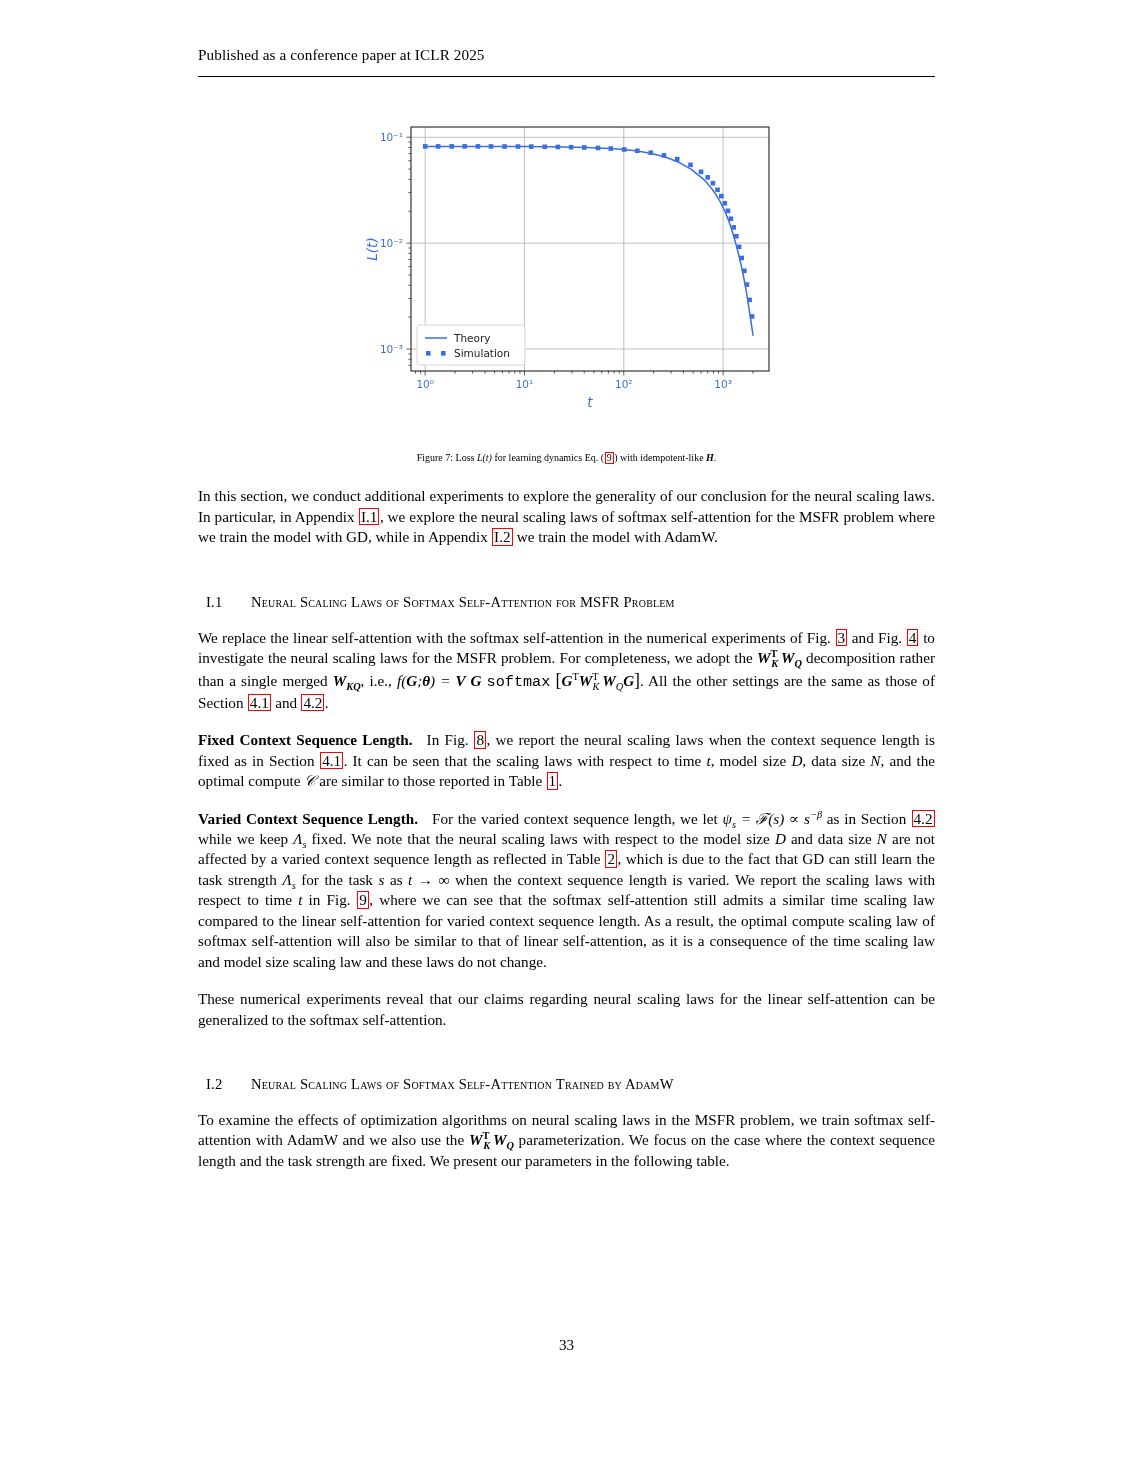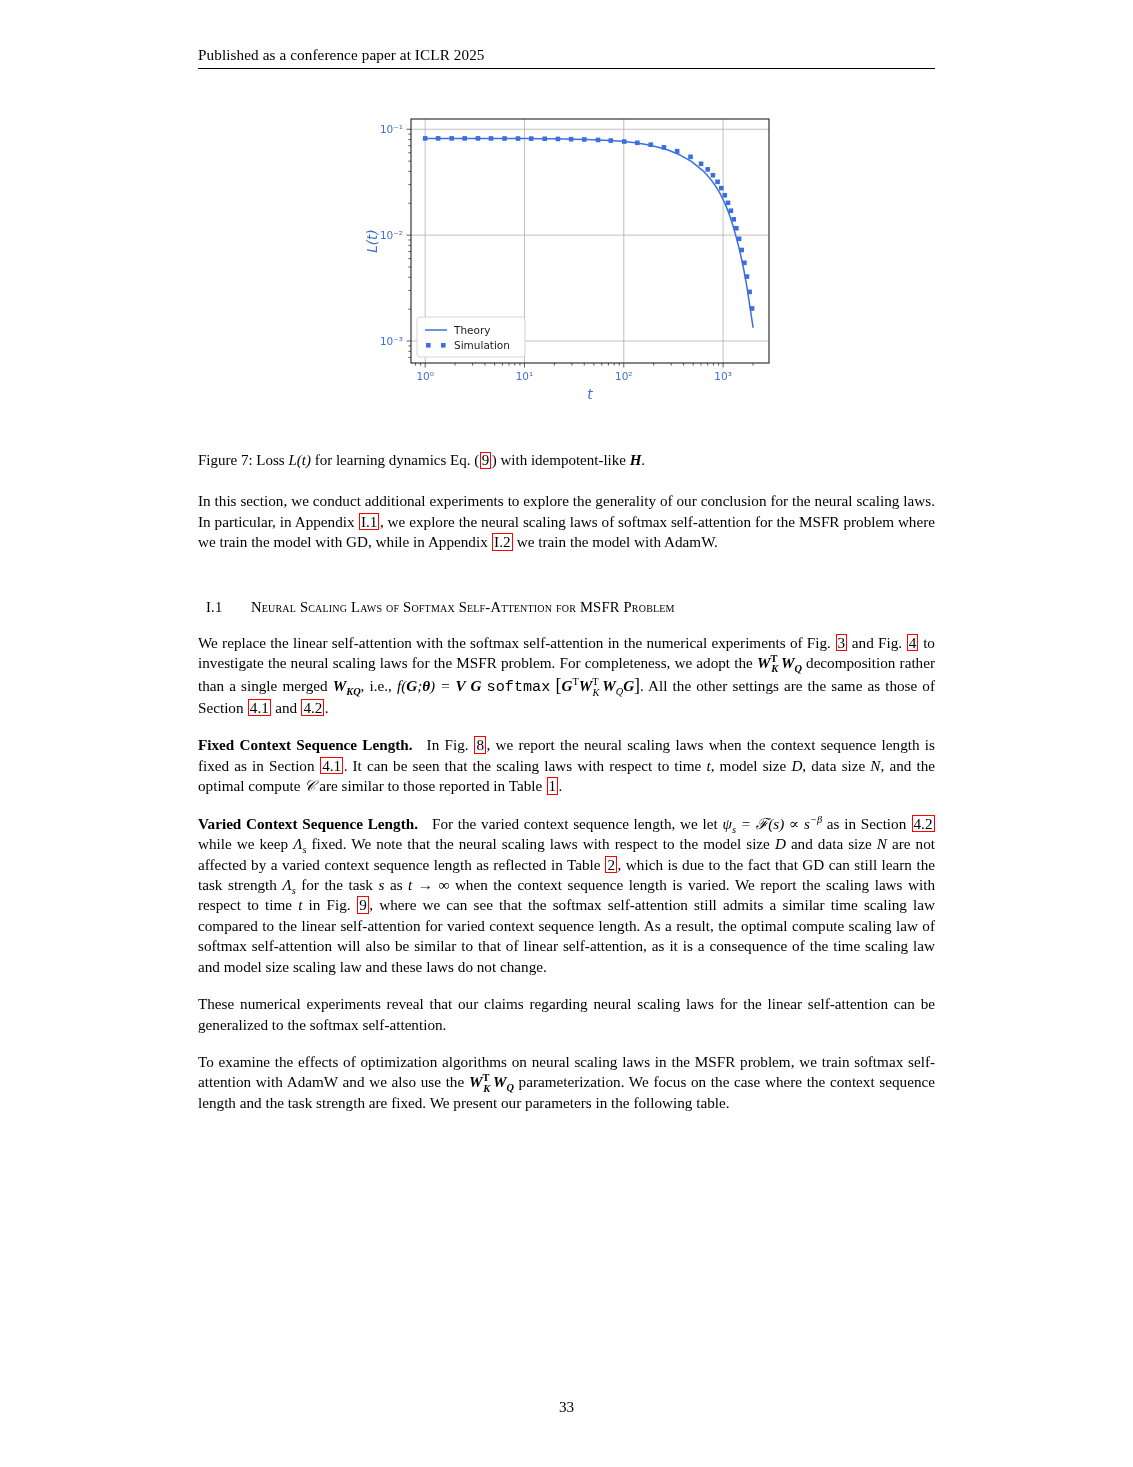--- a/index.html
+++ b/index.html
@@ -25,41 +25,42 @@
     position: absolute;
     left: 198px;
     top: 46px;
     width: 737px;
   }
 
   
   .runhead {
     font-size: 15.2px;
     letter-spacing: 0.1px;
-    padding-bottom: 4px;
+    padding-bottom: 12px;
     border-bottom: 1.1px solid #000;
     white-space: nowrap;
   }
 
   
   .figure-wrap {
     margin-top: 42px;
     display: flex;
     justify-content: center;
   }
   .figure-box {
     position: relative;
     width: 420px;
     height: 305px;
   }
   .chart-svg { display:block; }
 
   .figcaption {
-    margin-top: 36px;
-    font-size: 15px;
+    margin-top: 28px;
+    text-align: center;
+    font-size: 10px;
   }
 
   
   h1.sec {
     font-size: 16.6px;
     font-weight: normal;
     font-variant: small-caps;
     margin: 56px 0 0 0;
     letter-spacing: 0.3px;
   }
@@ -122,21 +123,21 @@
     display: inline-block;
     line-height: 1.02;
     color: #000;
     text-decoration: none;
   }
 
   
   .pageno {
     position: absolute;
     left: 0; right: 0;
-    top: 1398px;
+    top: 1336px;
     text-align: center;
     font-size: 15.2px;
   }
 </style>
 </head>
 <body>
 
 <div class="page">
   <div class="content">
 
@@ -285,19 +286,20 @@
     <h2 class="subsec"><span class="num">I.1</span><span>Neural Scaling Laws of Softmax Self-Attention for MSFR Problem</span></h2>
 
     <p><span>We replace the linear self-attention with the softmax self-attention in the numerical experiments of Fig. </span><a class="ref">3</a><span> and Fig. </span><a class="ref">4</a><span> to investigate the neural scaling laws for the MSFR problem. For completeness, we adopt the </span><span class="mb">W<sup class="mu">T</sup><sub class="mi" style="margin-left:-0.58em">K</sub><span style="margin-left:0.18em">W</span><sub class="mi">Q</sub></span><span> decomposition rather than a single merged </span><span class="mb">W<sub class="mi">KQ</sub></span><span>, i.e., </span><span class="m">f(<span class="mb">G</span>;<span class="mb">θ</span>) = <span class="mb">V G</span> <span class="mr">softmax</span> <span class="bigbr">[</span><span class="mb">G</span><sup class="mu">T</sup><span class="mb">W</span><sup class="mu">T</sup><sub class="mi" style="margin-left:-0.58em">K</sub><span class="mb" style="margin-left:0.18em">W</span><sub class="mi">Q</sub><span class="mb">G</span><span class="bigbr">]</span></span><span>. All the other settings are the same as those of Section </span><a class="ref">4.1</a><span> and </span><a class="ref">4.2</a><span>.</span></p>
 
     <p><span class="runin">Fixed Context Sequence Length.</span><span class="gap"></span><span>In Fig. </span><a class="ref">8</a><span>, we report the neural scaling laws when the context sequence length is fixed as in Section </span><a class="ref">4.1</a><span>. It can be seen that the scaling laws with respect to time </span><span class="m">t</span><span>, model size </span><span class="m">D</span><span>, data size </span><span class="m">N</span><span>, and the optimal compute </span><span class="mcal">𝒞</span><span> are similar to those reported in Table </span><a class="ref">1</a><span>.</span></p>
 
     <p><span class="runin">Varied Context Sequence Length.</span><span class="gap"></span><span>For the varied context sequence length, we let </span><span class="m">ψ<sub class="mi">s</sub> = <span class="mcal">ℱ</span>(s) ∝ s<sup class="mi">−β</sup></span><span> as in Section </span><a class="ref">4.2</a><span> while we keep </span><span class="m">Λ<sub class="mi">s</sub></span><span> fixed. We note that the neural scaling laws with respect to the model size </span><span class="m">D</span><span> and data size </span><span class="m">N</span><span> are not affected by a varied context sequence length as reflected in Table </span><a class="ref">2</a><span>, which is due to the fact that GD can still learn the task strength </span><span class="m">Λ<sub class="mi">s</sub></span><span> for the task </span><span class="m">s</span><span> as </span><span class="m">t → ∞</span><span> when the context sequence length is varied. We report the scaling laws with respect to time </span><span class="m">t</span><span> in Fig. </span><a class="ref">9</a><span>, where we can see that the softmax self-attention still admits a similar time scaling law compared to the linear self-attention for varied context sequence length. As a result, the optimal compute scaling law of softmax self-attention will also be similar to that of linear self-attention, as it is a consequence of the time scaling law and model size scaling law and these laws do not change.</span></p>
 
     <p>These numerical experiments reveal that our claims regarding neural scaling laws for the linear self-attention can be generalized to the softmax self-attention.</p>
 
+    <h2 class="subsec"><span class="num">I.2</span><span>Neural Scaling Laws of Softmax Self-Attention Trained by AdamW</span></h2>
 
     <p><span>To examine the effects of optimization algorithms on neural scaling laws in the MSFR problem, we train softmax self-attention with AdamW and we also use the </span><span class="mb">W<sup class="mu">T</sup><sub class="mi" style="margin-left:-0.58em">K</sub><span style="margin-left:0.18em">W</span><sub class="mi">Q</sub></span><span> parameterization. We focus on the case where the context sequence length and the task strength are fixed. We present our parameters in the following table.</span></p>
 
   </div>
 
   <div class="pageno">33</div>
 </div>
 
 </body></html>

